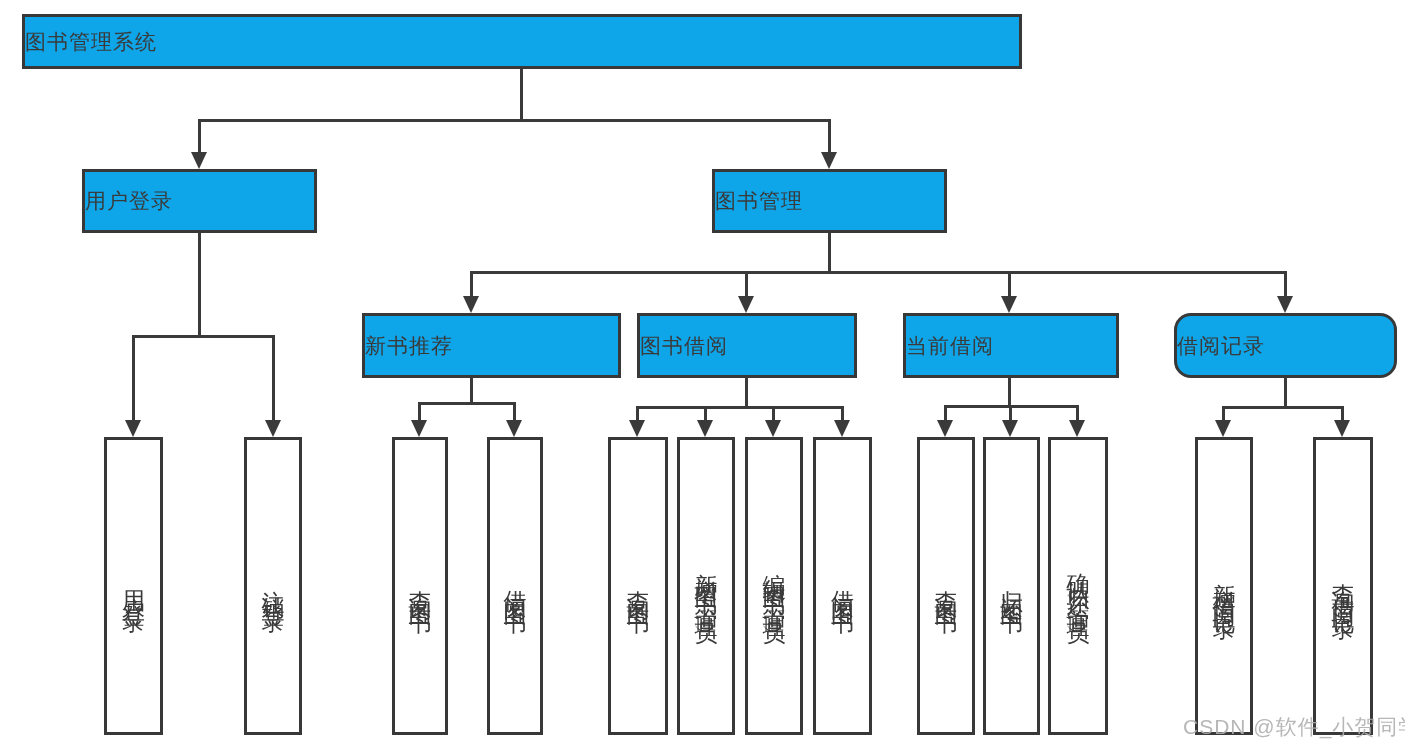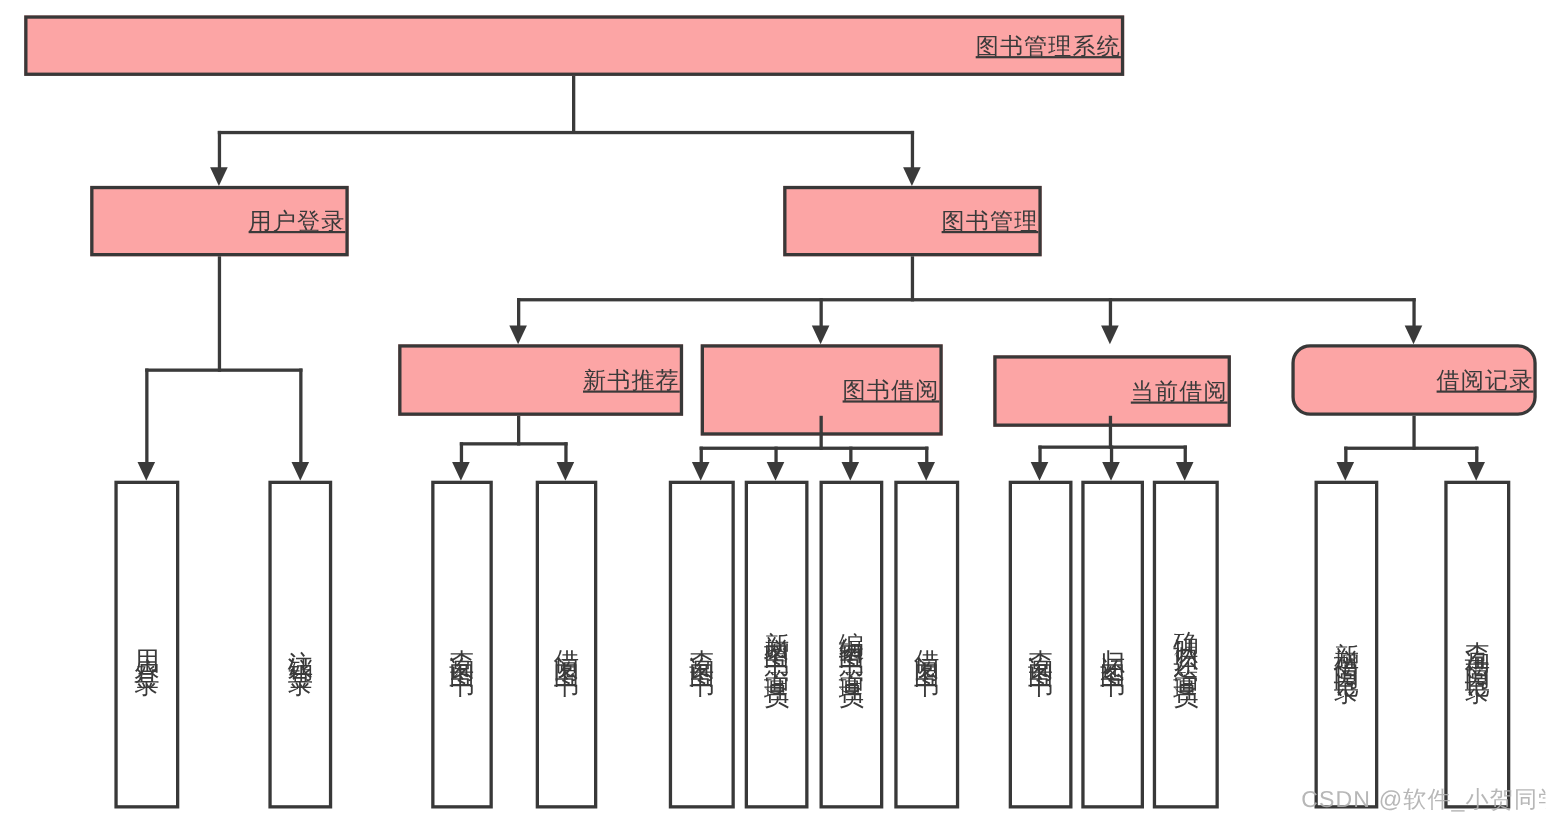--- a/index.html
+++ b/index.html
@@ -8,25 +8,24 @@
     background: #ffffff;
     font-family: "Liberation Sans", "DejaVu Sans", sans-serif;
     overflow: hidden;
   }
   .canvas { position: relative; width: 1405px; height: 747px; background: #ffffff; }
 
   .hnode {
     position: absolute;
     box-sizing: border-box;
     border: 3px solid #383838;
-    background: #fca5a5;
-    display: flex; align-items: center; justify-content: flex-end;
+    background: #0ea5e9;
+    display: flex; align-items: center; justify-content: flex-start;
     font-size: 21px; color: #3a3a3a;
     letter-spacing: 1px;
-    text-decoration: underline;
   }
   .vnode {
     position: absolute;
     top: 437px; height: 298px;
     box-sizing: border-box;
     border: 3px solid #383838;
     background: #ffffff;
     display: flex; align-items: center; justify-content: center;
   }
   .vlabel {
@@ -91,24 +90,24 @@
   <div class="vline" style="left:745px; top:271px; height:28px;"></div>
   <div class="arrowhead" style="left:738px; top:296px;"></div>
   <div class="vline" style="left:1008px; top:271px; height:28px;"></div>
   <div class="arrowhead" style="left:1001px; top:296px;"></div>
   <div class="vline" style="left:1284px; top:271px; height:28px;"></div>
   <div class="arrowhead" style="left:1277px; top:296px;"></div>
 
   <div class="hnode" style="left:362px; top:313px; width:259px; height:65px;">
     <span>新书推荐</span>
   </div>
-  <div class="hnode" style="left:637px; top:313px; width:220px; height:83px;">
+  <div class="hnode" style="left:637px; top:313px; width:220px; height:65px;">
     <span>图书借阅</span>
   </div>
-  <div class="hnode" style="left:903px; top:313px; width:216px; height:65px;margin-top:10px;">
+  <div class="hnode" style="left:903px; top:313px; width:216px; height:65px;">
     <span>当前借阅</span>
   </div>
   <div class="hnode" style="left:1174px; top:313px; width:223px; height:65px;border-radius:17px;">
     <span>借阅记录</span>
   </div>
 
   <div class="vline" style="left:470px; top:378px; height:27px;"></div>
   <div class="hline" style="left:418px; top:402px; width:98px;"></div>
   <div class="vline" style="left:418px; top:402px; height:21px;"></div>
   <div class="arrowhead" style="left:411px; top:420px;"></div>

